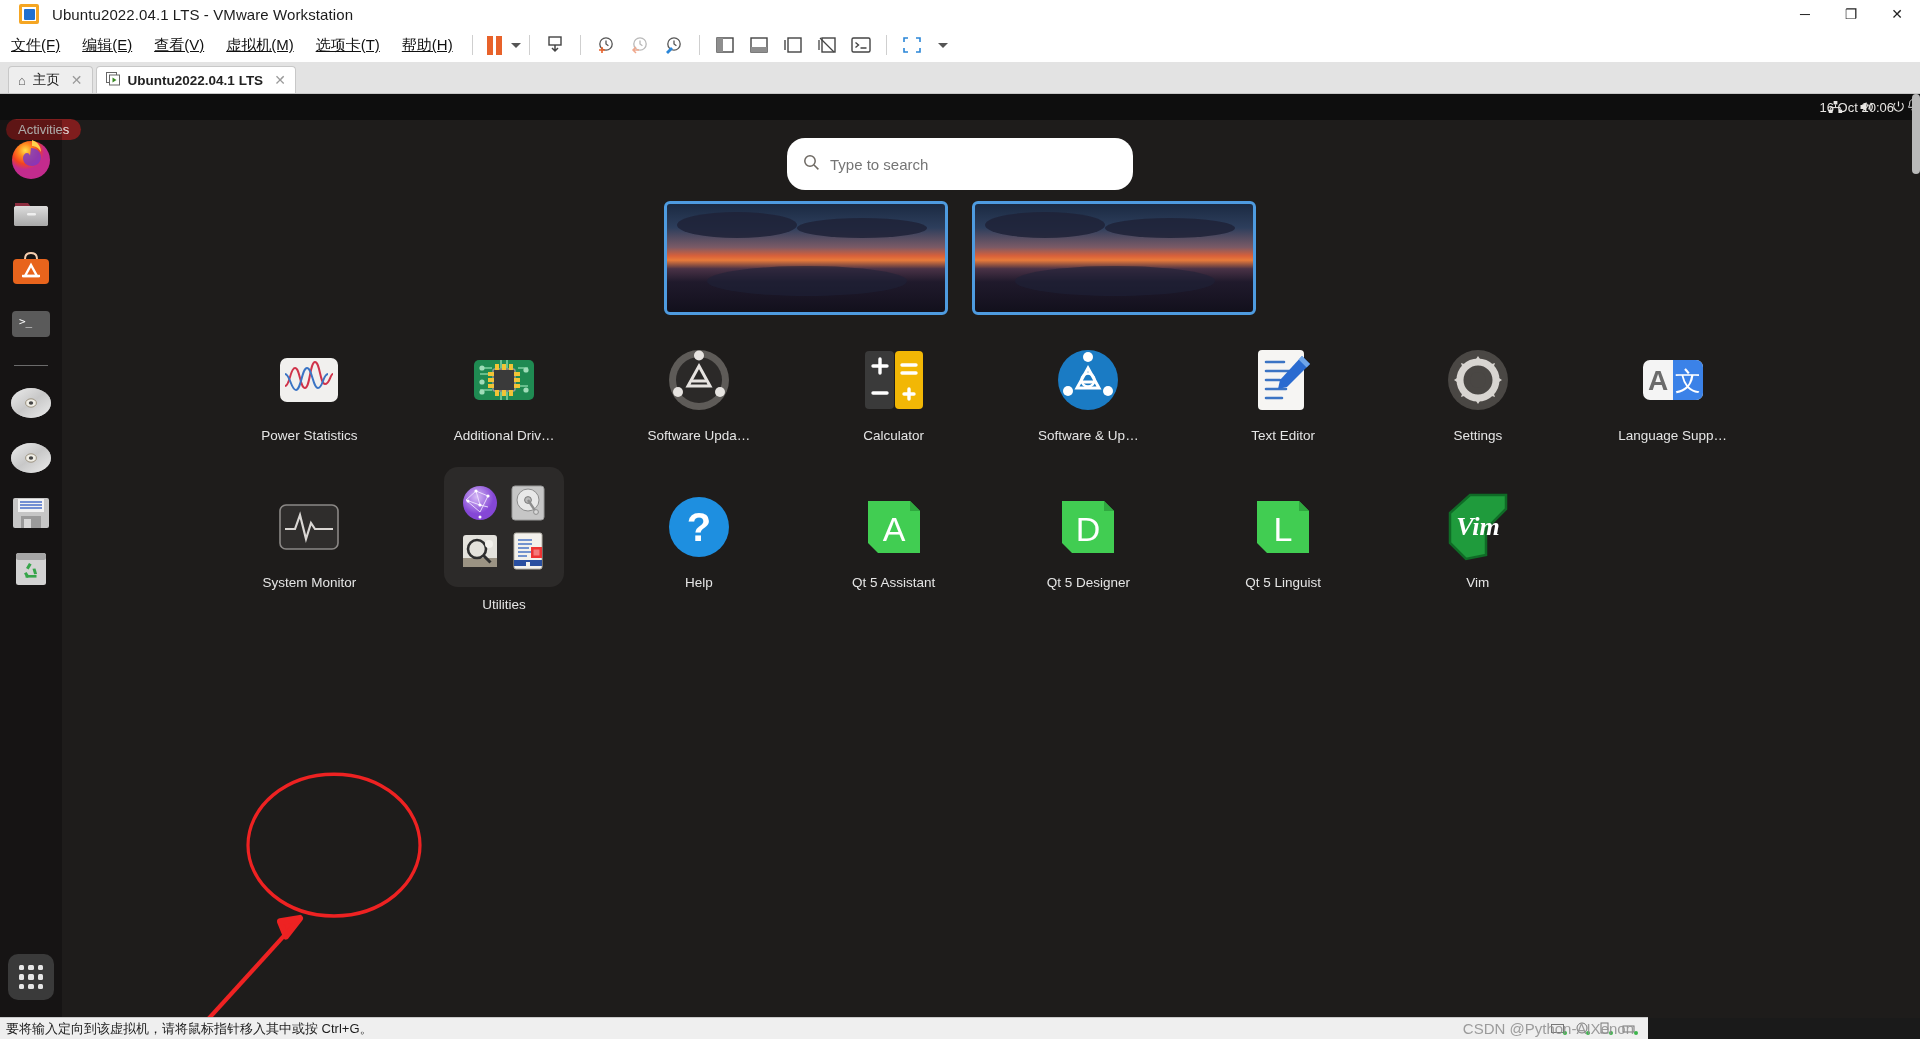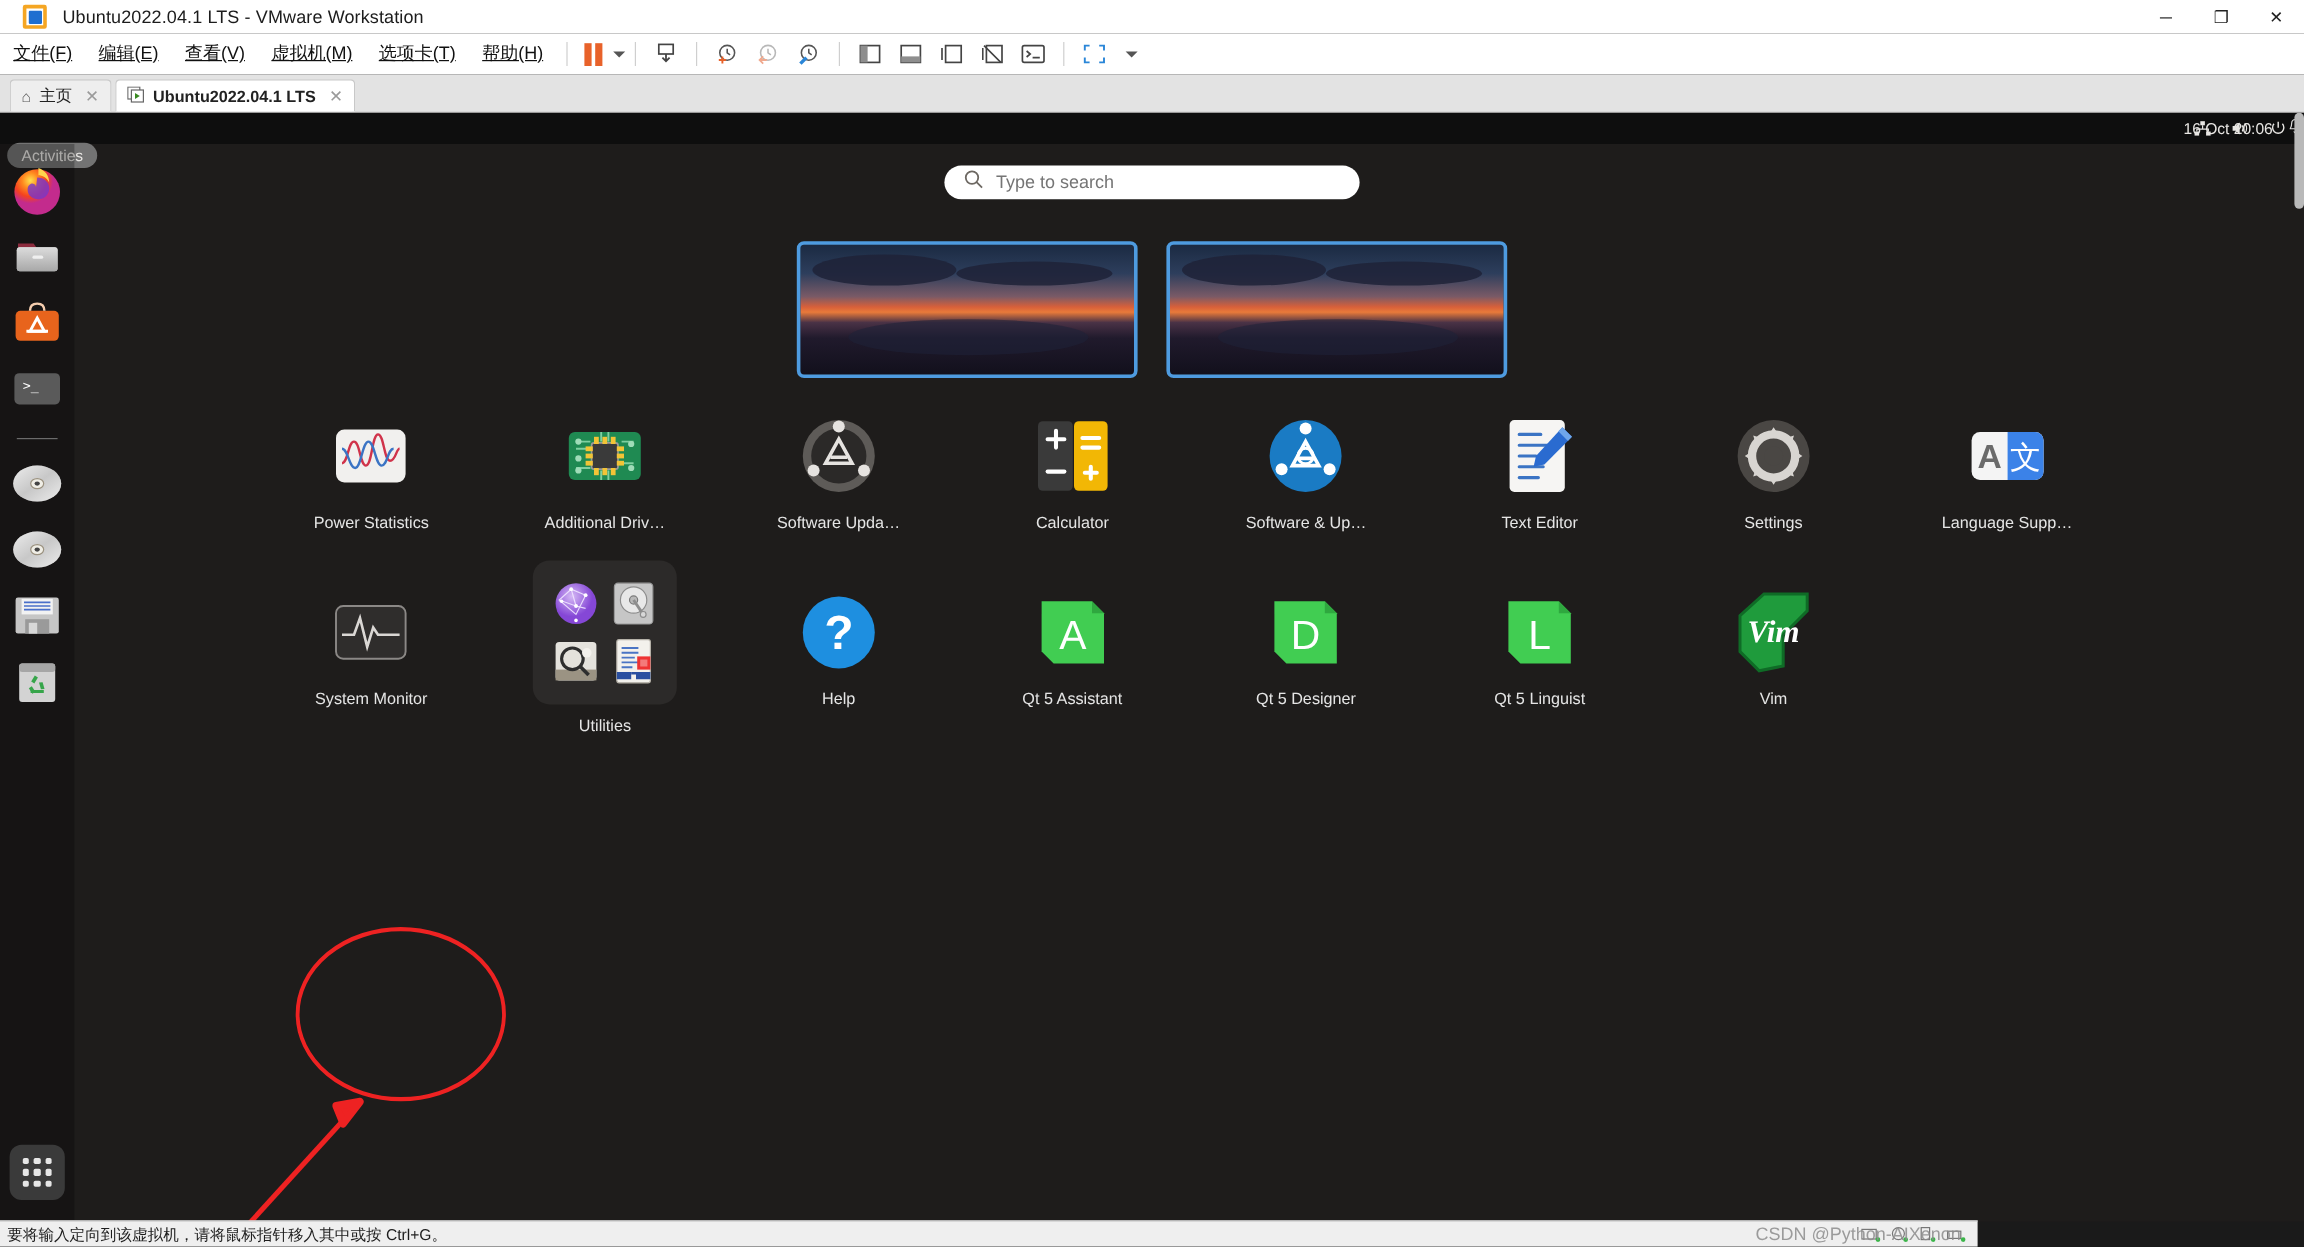--- a/index.html
+++ b/index.html
@@ -60,21 +60,21 @@
   .ubuntu {
     position:absolute; top:94px; left:0; width:1920px; height:924px;
     background:#1e1c1b; overflow:hidden;
   }
   .gnome-topbar {
     position:absolute; top:0; left:0; width:1920px; height:26px;
     background:#0e0e0e; display:flex; align-items:center;
   }
   .activities {
     margin-left:6px; padding: 3px 12px; font-size:13px; color:#e8e6e3;
-    background:#737373; border-radius: 13px; margin-top: 44px;
+    background:#7f1d1d; border-radius: 13px; margin-top: 44px;
   }
   .clockbox {
     position:absolute; left:0; right:0; top:0; height:26px;
     display:flex; align-items:center; justify-content:flex-end; gap:12px;
     font-size:13px; color:#e8e6e3;padding-left:20px;
   }
   .sysicons { position:absolute; right:14px; top:0; height:26px; display:flex;
     align-items:center; gap:16px; }
   .sysicons svg { display:block; }
 
@@ -88,21 +88,21 @@
   .dock-spacer { flex:1 1 auto; }
   .appgrid-btn {
     width:46px; height:46px; margin-bottom:18px; background:#3a3a3a;
     border-radius:10px; display:grid; grid-template-columns:repeat(3,1fr);
     grid-template-rows:repeat(3,1fr); gap:4px; padding:11px;
   }
   .appgrid-btn i { background:#e6e6e6; border-radius:1.5px; display:block; }
 
   .searchwrap { position:absolute; top:44px; left:0; width:1920px; display:flex; justify-content:center; }
   .searchbox {
-    width:346px; height:28px; background:#fff; border-radius:18px;
+    width:346px; height:52px; background:#fff; border-radius:18px;
     display:flex; align-items:center; padding:0 16px; gap:10px;
   }
   .searchbox input {
     border:none; outline:none; background:transparent; font-size:15px;
     color:#5d5954; font-family:"Liberation Sans", sans-serif; width:100%;
   }
 
   .workspaces { position:absolute; top:110px; left:0; width:1920px; display:flex;
     justify-content:center; gap:30px; }
   .ws {

